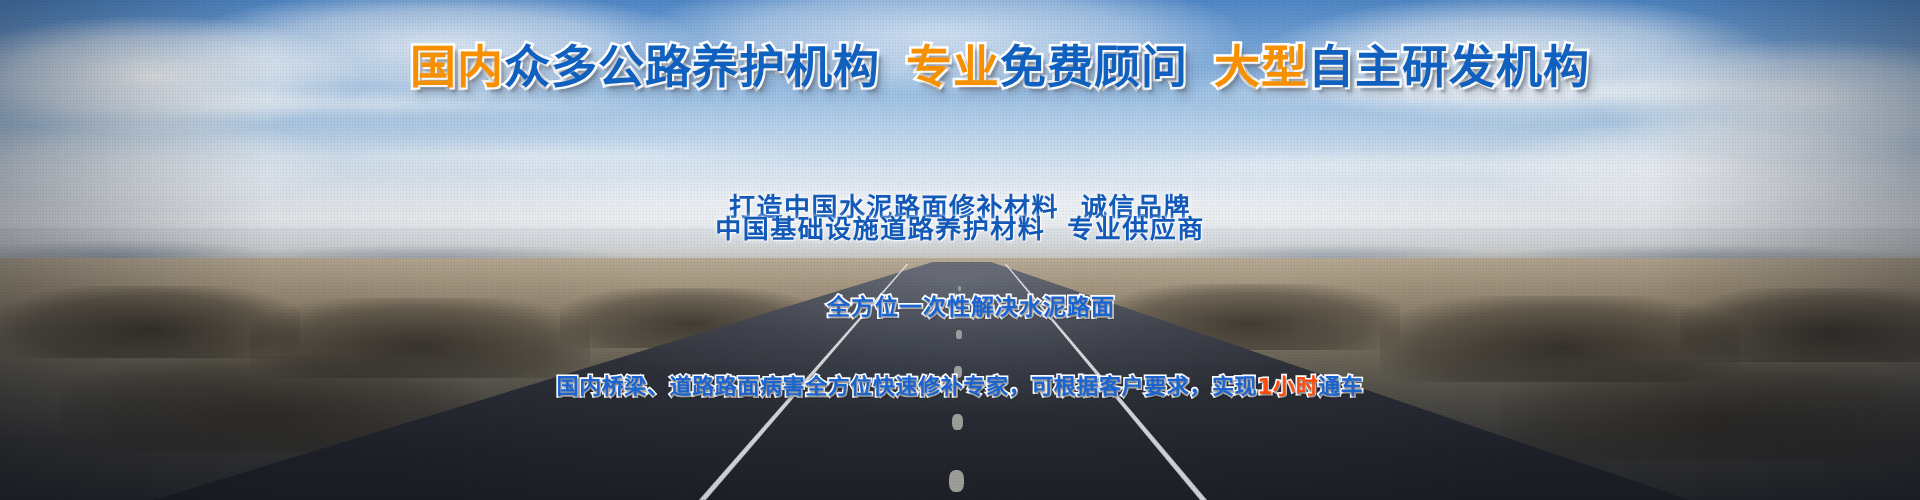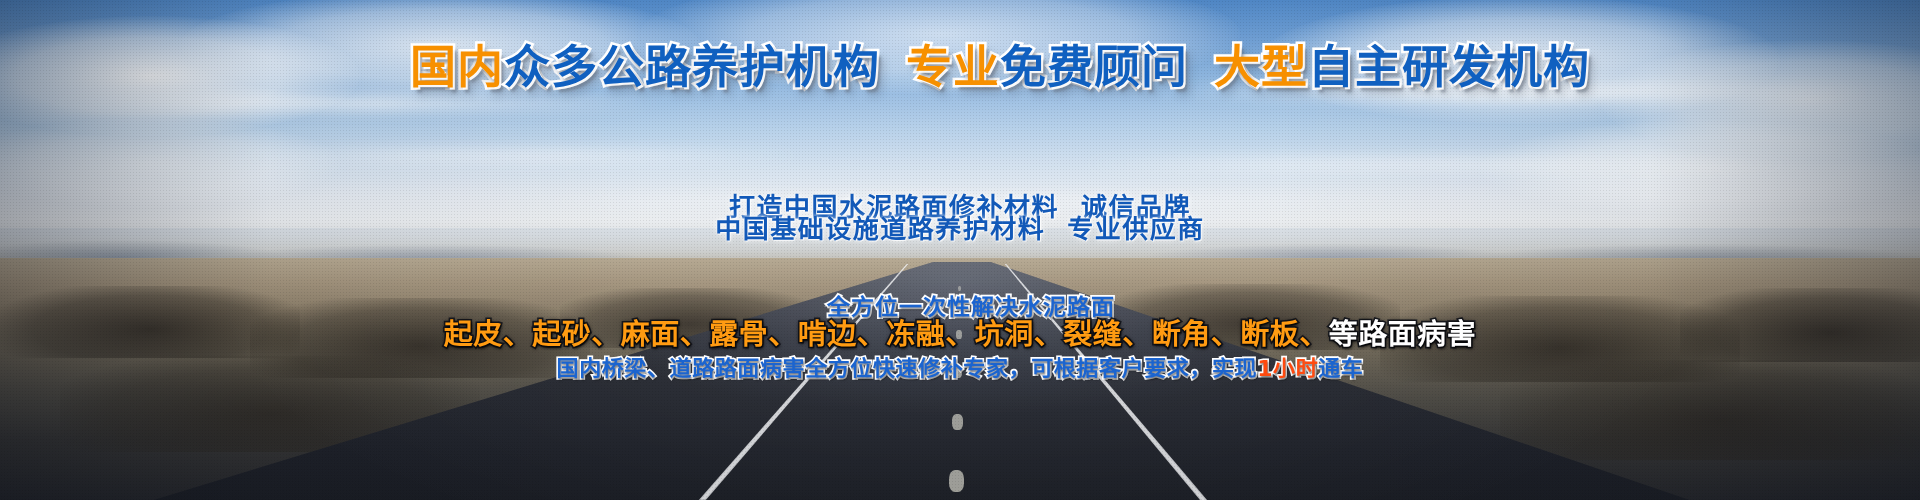--- a/index.html
+++ b/index.html
@@ -297,21 +297,21 @@
     paint-order: stroke fill;
     text-shadow:
       0 0 4px rgba(0,0,0,0.8),
       1px 2px 3px rgba(0,0,0,0.75);
   }
   #road2 .o { color: #ff9b12; }
   #road2 .w { color: #ffffff; }
 
   
   #road3 {
-    top: 358px;
+    top: 376px;
     font-size: 22px;
     font-weight: 700;
     letter-spacing: 0.6px;
   }
   #road3 .t, #road3 .hi {
     display: inline-block;
     -webkit-text-stroke: 3.2px #ffffff;
     paint-order: stroke fill;
     text-shadow: 1px 2px 2px rgba(0,0,0,0.5);
   }
@@ -378,20 +378,19 @@
       <span>打造中国水泥路面修补材料</span><span class="sp"></span><span>诚信品牌</span>
     </div>
     <div class="row subtitle" id="sub2">
       <span>中国基础设施道路养护材料</span><span class="sp"></span><span>专业供应商</span>
     </div>
 
     <div class="row" id="road1">
       <span class="t">全方位一次性解决水泥路面</span>
     </div>
 
-    <div class="row" id="road2"><span class="o">起皮、</span><span class="o">起砂、</span><span class="o">麻面、</span><span class="o">露骨、</span><span class="o">啃边、</span><span class="o">冻融、</span><span class="o">坑洞、</span><span class="o">裂缝、</span><span class="o">断角、</span><span class="o">断板、</span><span class="w">等路面病害</span></div>
 
     <div class="row" id="road3">
       <span class="t">国内桥梁、道路路面病害全方位快速修补专家，可根据客户要求，实现</span><span class="hi">1小时</span><span class="t">通车</span>
     </div>
 
   </div>
 </div>
 
 </body></html>

